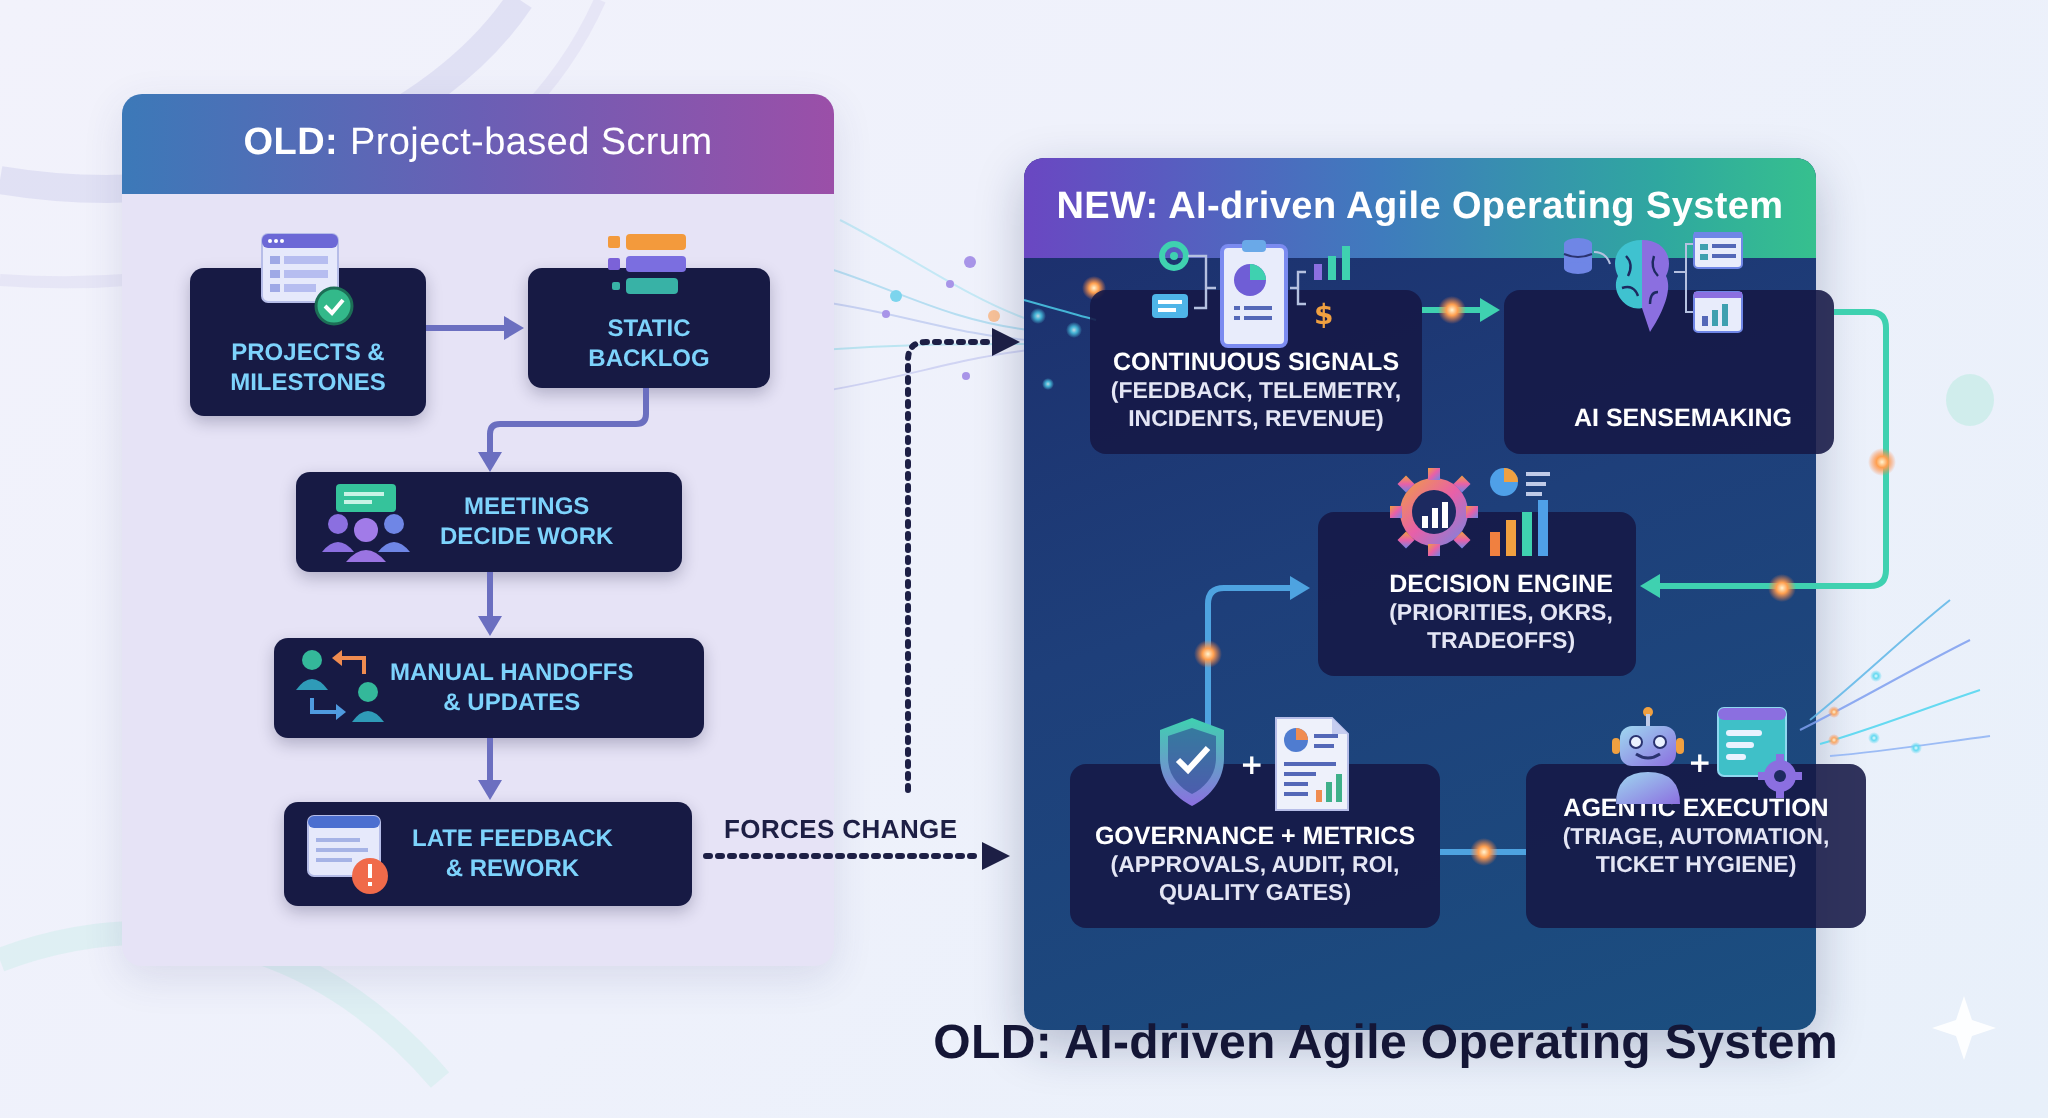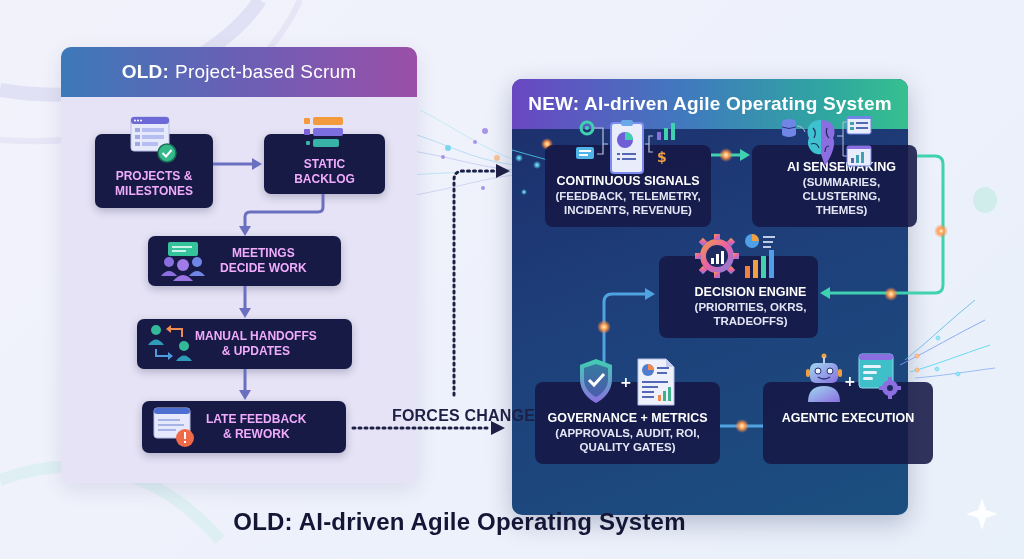--- a/index.html
+++ b/index.html
@@ -34,46 +34,45 @@
     margin-top: 32px;
   }
   .panel-new .hdr {
     height: 50px; display: flex; align-items: center; justify-content: center;
     background: linear-gradient(90deg, #6a47c2 0%, #3f7bbd 45%, #2fa7a0 80%, #36c08e 100%);
     color: #fff; font-size: 19px; font-weight: 700; letter-spacing: 0.2px;
   }
 
   .box {
     position: absolute; border-radius: 7px;
-    background: #171a44; color: #f0abfc;
+    background: #171a44; color: #7dd3fc;
     display: flex; flex-direction: column; align-items: center; justify-content: center;
     text-align: center; font-weight: 700; font-size: 12px; line-height: 15px;
     box-shadow: 0 3px 8px rgba(20,20,60,0.25);
   }
   .box.row { flex-direction: row; justify-content: flex-start; }
   .box .lbl { white-space: pre-line; }
   .nbox {
     position: absolute; border-radius: 8px;
     background: rgba(22,24,70,0.88); color: #fff;
     display: flex; flex-direction: column; align-items: center; justify-content: flex-end;
     text-align: center; padding-bottom: 10px;
   }
   .nbox .t { font-weight: 700; font-size: 12.5px; line-height: 16px; }
   .nbox .s { font-weight: 700; font-size: 11.5px; line-height: 14px; color: #e4e6f5; white-space: pre-line; }
 
   .ico { position: absolute; }
   .overlay { position: absolute; left: 0; top: 0; width: 1024px; height: 559px; pointer-events: none; }
 
   .forces {
-    position: absolute; left: 362px; top: 407px; font-size: 16px; font-weight: 700; color: #1d1f45;
+    position: absolute; left: 362px; top: 407px; font-size: 13px; font-weight: 700; color: #1d1f45;
     letter-spacing: 0.2px;
-    margin-left: 30px;
   }
   .footer-title {
-    position: absolute; left: 0; width: 919px; top: 508px; text-align: center;
+    position: absolute; left: 0; width: 919px; top: 508px; text-align: right;
     font-size: 24px; font-weight: 700; color: #141636; letter-spacing: 0.2px;
   }
 </style>
 </head>
 <body>
 
 <svg class="bg-swoosh" viewBox="0 0 1024 559">
   <path d="M0 90 C 120 110, 220 60, 260 0" fill="none" stroke="#dcdcf2" stroke-width="14" opacity="0.8"></path>
   <path d="M0 140 C 150 150, 260 90, 300 0" fill="none" stroke="#e3e2f5" stroke-width="6" opacity="0.8"></path>
   <path d="M0 480 C 80 450, 160 470, 220 540" fill="none" stroke="#d7eef0" stroke-width="12" opacity="0.7"></path>
@@ -198,35 +197,35 @@
   </g>
 </svg>
 
 <div class="nbox" style="left:545px; top:145px; width:166px; height:82px;">
   <span class="t">CONTINUOUS SIGNALS</span>
   <span class="s">(FEEDBACK, TELEMETRY,
 INCIDENTS, REVENUE)</span>
 </div>
 <div class="nbox" style="left:752px; top:145px; width:165px; height:82px;padding-left:14px;">
   <span class="t">AI SENSEMAKING</span>
-  <span class="s">(SUMMARIES, CLUSTERING,
-THEMES)</span>
 </div>
 <div class="nbox" style="left:659px; top:256px; width:159px; height:82px;padding-left:24px;">
   <span class="t">DECISION ENGINE</span>
   <span class="s">(PRIORITIES, OKRS,
 TRADEOFFS)</span>
 </div>
 <div class="nbox" style="left:535px; top:382px; width:185px; height:82px;">
   <span class="t">GOVERNANCE + METRICS</span>
   <span class="s">(APPROVALS, AUDIT, ROI,
 QUALITY GATES)</span>
 </div>
 <div class="nbox" style="left:763px; top:382px; width:170px; height:82px;justify-content:center;">
   <span class="t">AGENTIC EXECUTION</span>
+  <span class="s">(TRIAGE, AUTOMATION,
+TICKET HYGIENE)</span>
 </div>
 
 <svg class="ico" style="left:130px; top:115px;" width="48" height="52" viewBox="0 0 48 52">
   <rect x="1" y="2" width="38" height="34" rx="3" fill="#e6e9fb" stroke="#b6bde8"></rect>
   <rect x="1" y="2" width="38" height="7" rx="3" fill="#6c68d6"></rect>
   <circle cx="5" cy="5.5" r="1" fill="#fff"></circle>
     <circle cx="8" cy="5.5" r="1" fill="#fff"></circle>
     <circle cx="11" cy="5.5" r="1" fill="#fff"></circle>
   <rect x="5" y="13" width="5" height="4" fill="#9fa9e6"></rect>
     <rect x="12" y="13" width="22" height="4" fill="#b6bdf0"></rect>

